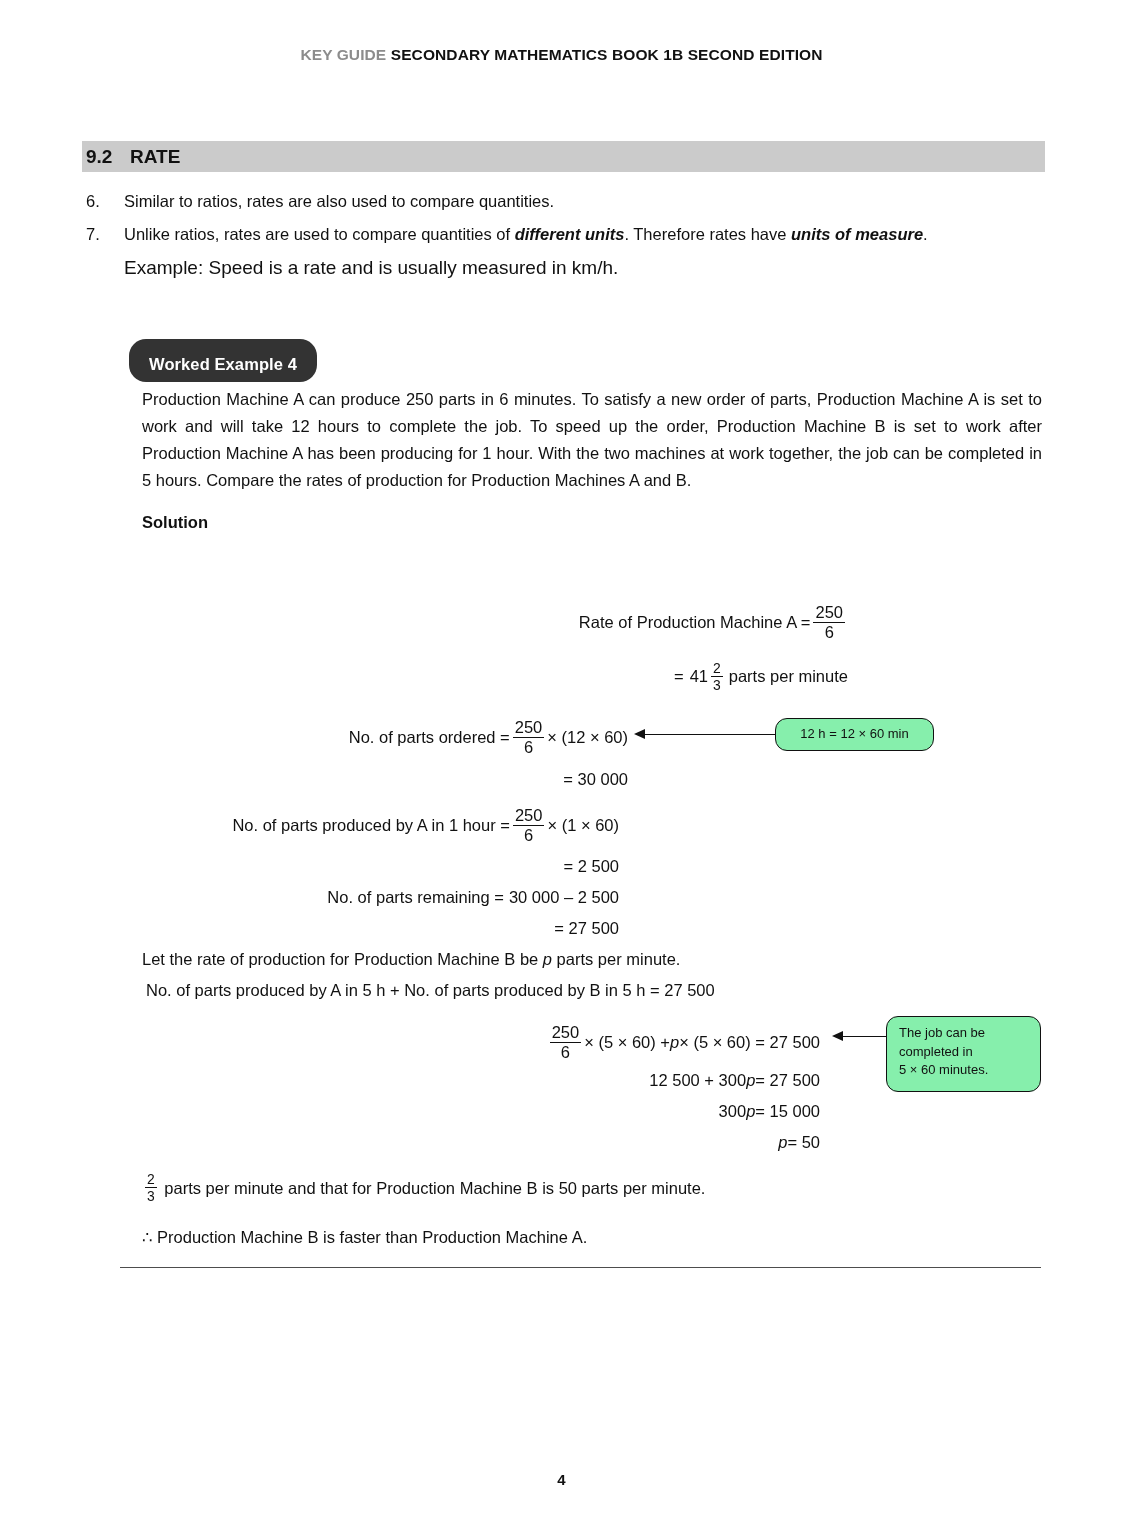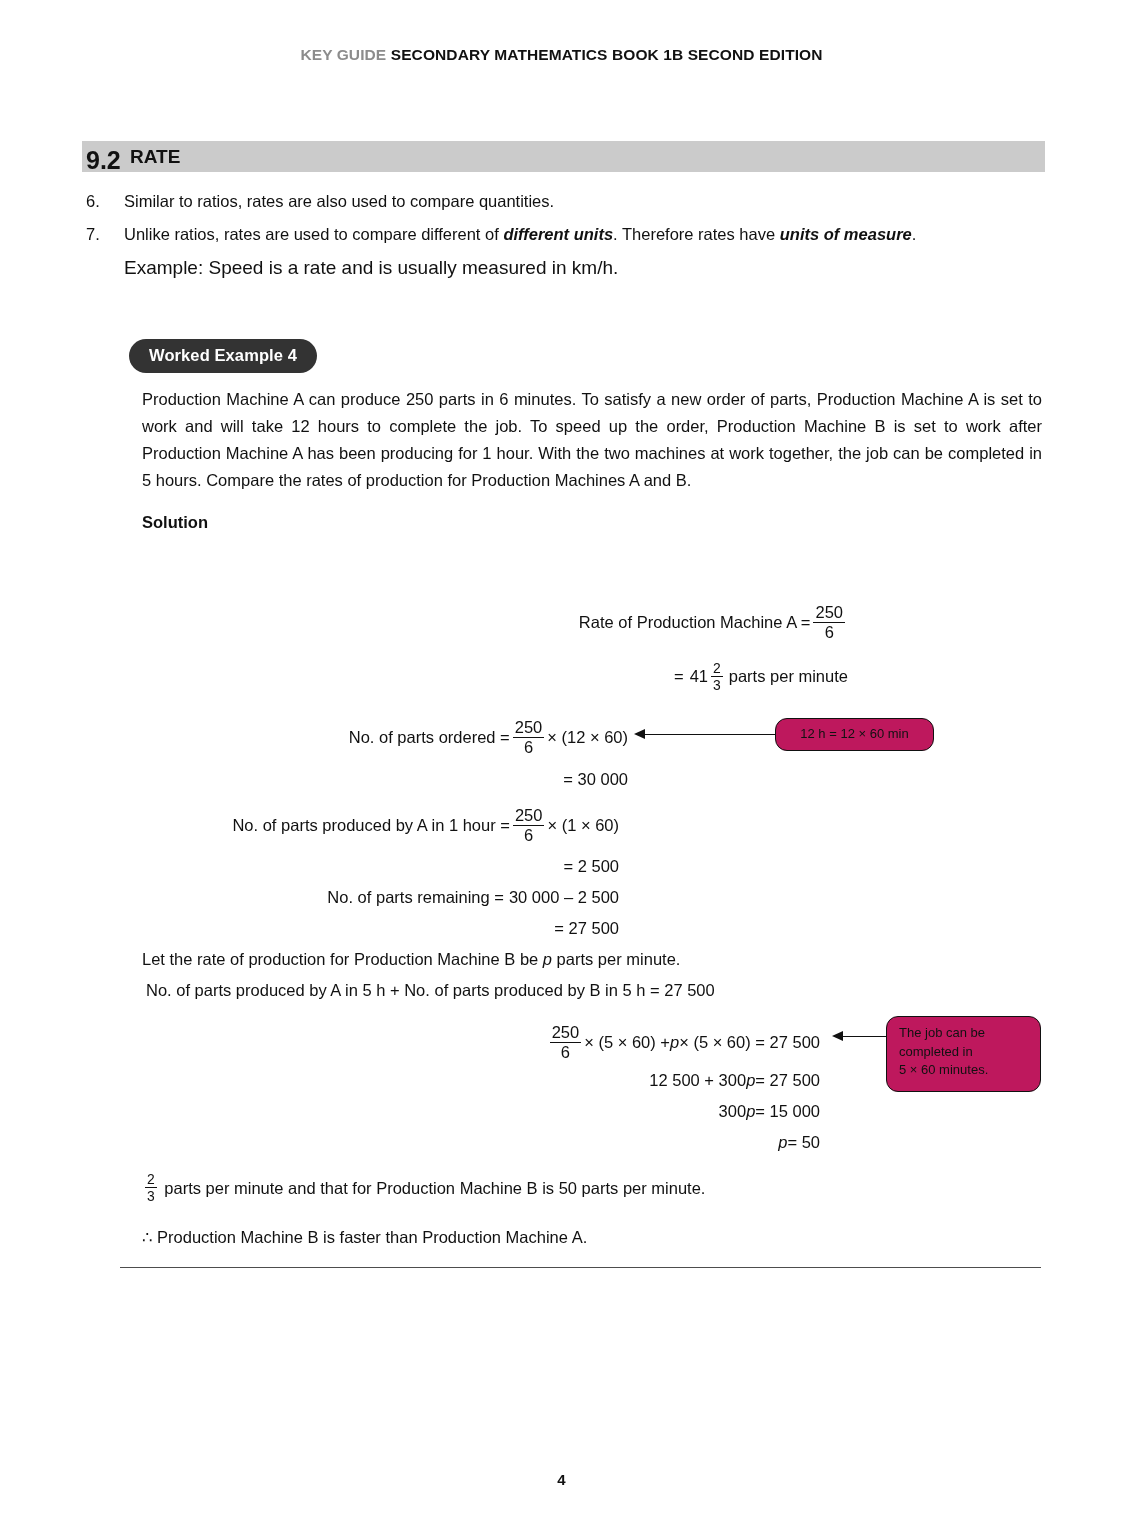--- a/index.html
+++ b/index.html
@@ -40,21 +40,21 @@
     left: 82px;
     top: 141px;
     width: 963px;
     height: 31px;
     background: #cbcbcb;
   }
   .section-band .sec-no {
     position: absolute;
     left: 4px;
     top: 5px;
-    font-size: 25px;
+    font-size: 19px;
     font-weight: bold;
     color: #111;
   }
   .section-band .sec-title {
     position: absolute;
     left: 48px;
     top: 5px;
     font-size: 19px;
     font-weight: bold;
     color: #111;
@@ -91,21 +91,21 @@
 
   
   .we-badge {
     position: absolute;
     left: 129px;
     top: 339px;
     background: #333333;
     color: #ffffff;
     font-size: 16.5px;
     font-weight: bold;
-    padding: 7px 20px 8px 20px;
+    padding: 16px 20px 8px 20px;
     border-radius: 17px;
     letter-spacing: 0.1px;
   }
 
   
   .we-body {
     position: absolute;
     left: 142px;
     top: 386px;
     width: 900px;
@@ -162,21 +162,21 @@
     white-space: nowrap;
   }
   .eqrow .lhs { text-align: right; }
   .eqrow .rhs { text-align: left; }
 
   
   .callout {
     position: absolute;
     border: 1.6px solid #111;
     border-radius: 12px;
-    background: #be185d;
+    background: #86efac;
     font-size: 13px;
     line-height: 1.44;
     padding: 7px 12px;
     box-sizing: border-box;
   }
   .arrow-line {
     position: absolute;
     height: 1.6px;
     background: #111;
   }
@@ -251,21 +251,21 @@
 
 <div class="numlist">
 
   <div class="numitem">
     <span class="num">6.</span>
     <span class="body">Similar to ratios, rates are also used to compare quantities.</span>
   </div>
 
   <div class="numitem">
     <span class="num">7.</span>
-    <span class="body"><span>Unlike ratios, rates are used to compare different of </span><b>different units</b><span>. Therefore rates have </span><b>units of measure</b><span>.</span></span>
+    <span class="body"><span>Unlike ratios, rates are used to compare quantities of </span><b>different units</b><span>. Therefore rates have </span><b>units of measure</b><span>.</span></span>
   </div>
 
   <div class="sub-example">Example:  Speed is a rate and is usually measured in km/h.</div>
 </div>
 
 <div class="we-badge">Worked Example 4</div>
 
 <div class="we-body">
   <div class="we-problem">Production Machine A can produce 250 parts in 6 minutes. To satisfy a new order of parts, Production Machine A is set to work and will take 12 hours to complete the job. To speed up the order, Production Machine B is set to work after Production Machine A has been producing for 1 hour. With the two machines at work together, the job can be completed in 5 hours. Compare the rates of production for Production Machines A and B.</div>
   <div class="solution-label">Solution</div>

